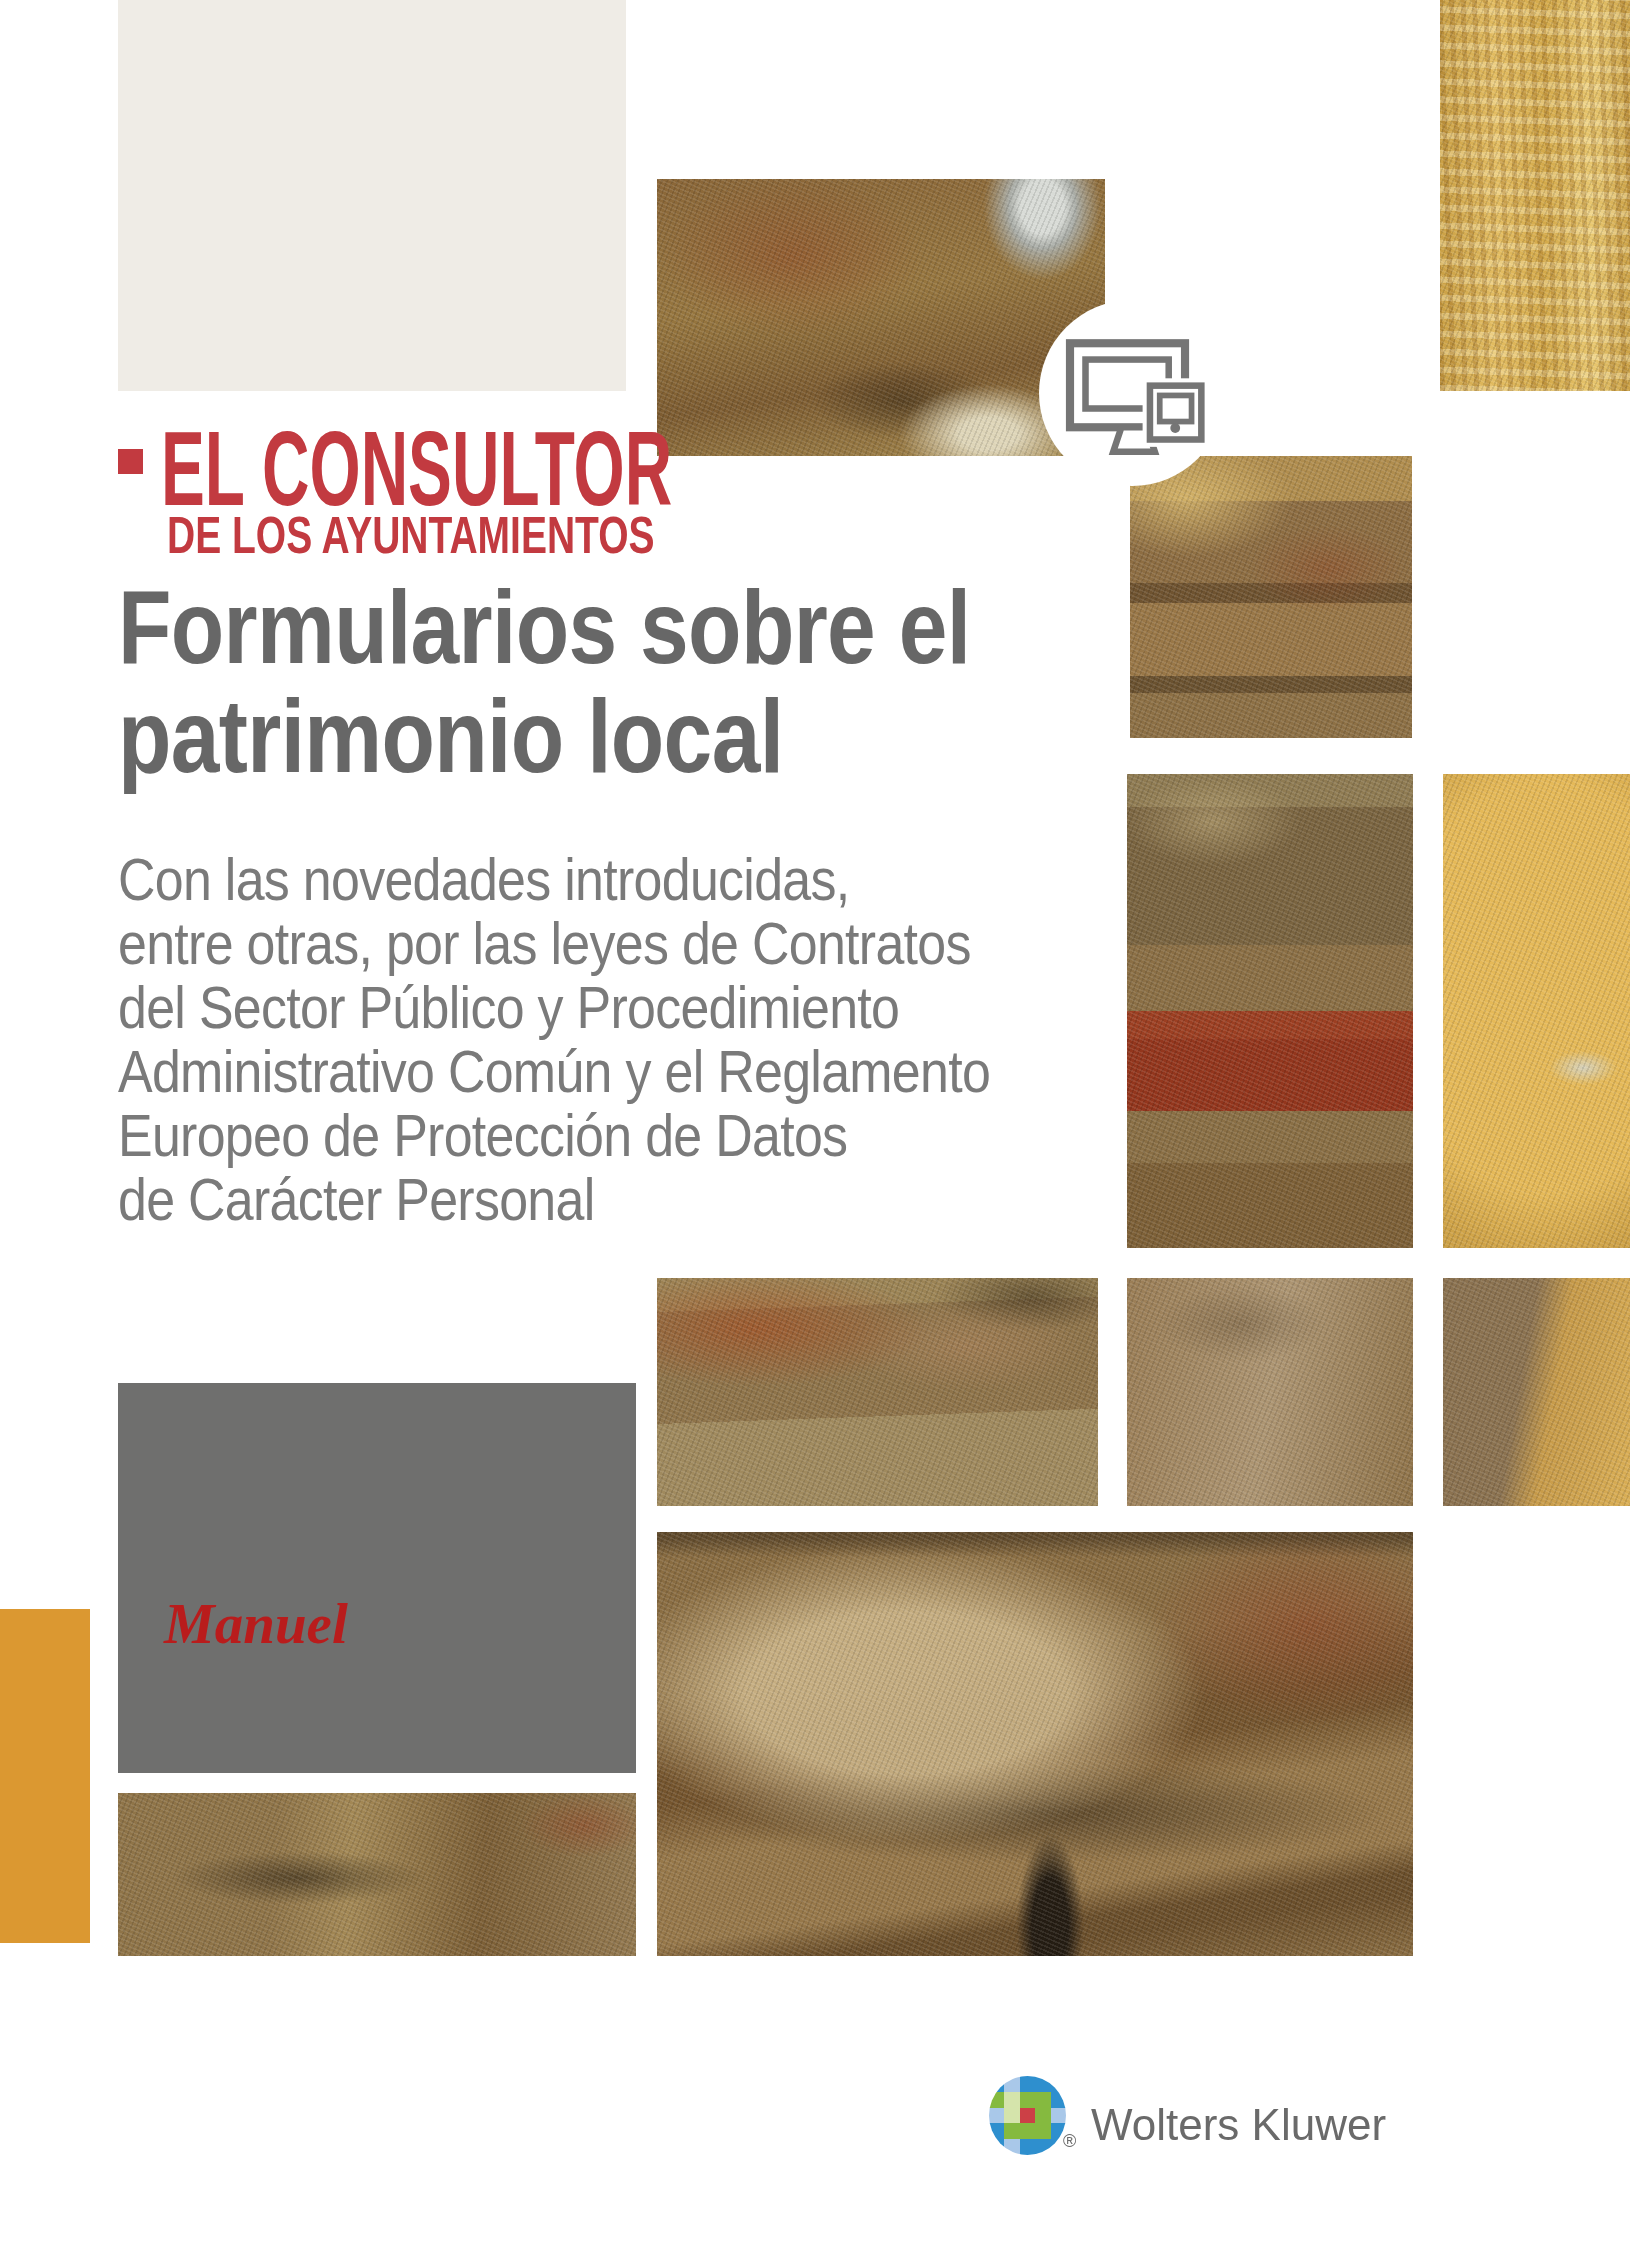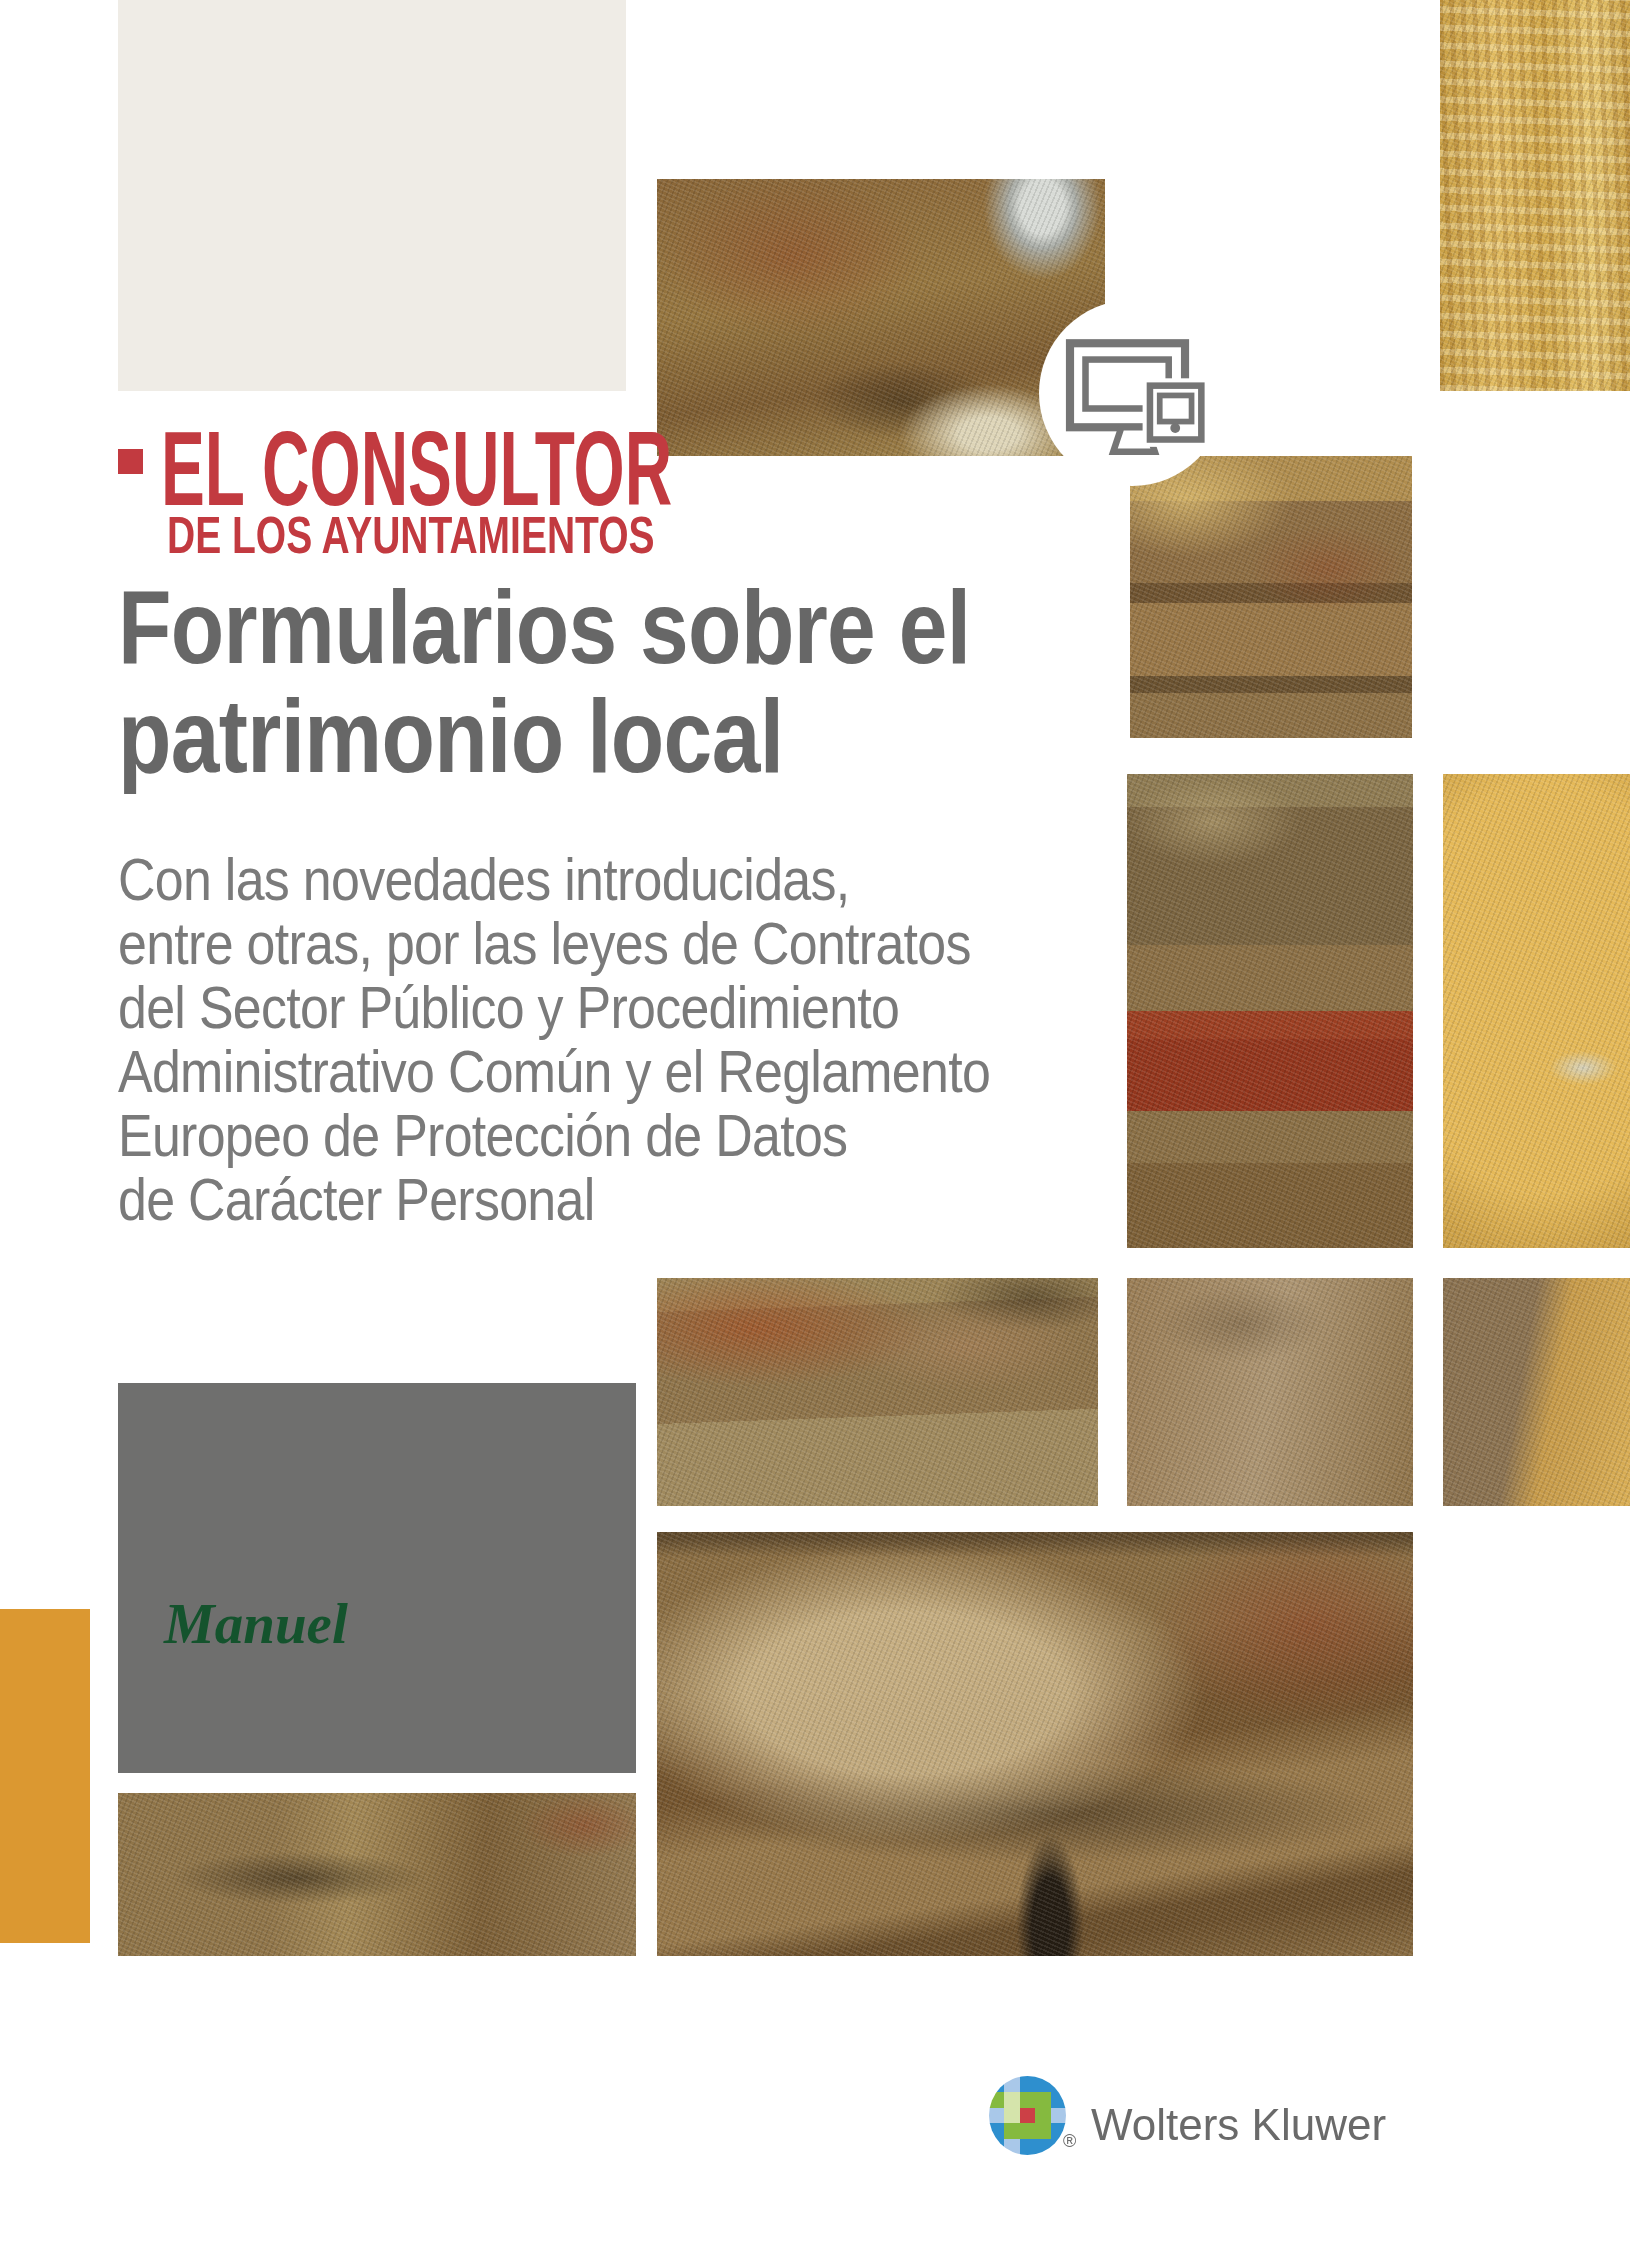--- a/index.html
+++ b/index.html
@@ -69,21 +69,21 @@
              color:#C23A40;transform:scaleX(.75);transform-origin:left top;white-space:nowrap;}
 
   
   .title{left:118px;top:573px;font-size:103px;line-height:109px;font-weight:700;color:#676767;
          transform:scaleX(.85);transform-origin:left top;white-space:nowrap;letter-spacing:-0.8px;}
   .subtitle{left:118px;top:848px;font-size:59px;line-height:64px;font-weight:400;color:#7A7A7A;
             transform:scaleX(.88);transform-origin:left top;white-space:nowrap;letter-spacing:-0.8px;}
 
   
   .author-text{left:164px;top:1592px;font-family:"Liberation Serif", serif;font-style:italic;
-               font-weight:700;font-size:57px;line-height:63px;color:#14532d;white-space:nowrap;text-align:right;}
+               font-weight:700;font-size:57px;line-height:63px;color:#b91c1c;white-space:nowrap;text-align:right;}
 
   
   .circle-badge{left:1039px;top:300px;width:186px;height:186px;background:#ffffff;border-radius:50%;}
 
   
   .wk-mosaic{left:989px;top:2076px;width:77px;height:79px;border-radius:50%;overflow:hidden;
              display:grid;grid-template-columns:repeat(5,1fr);grid-template-rows:repeat(5,1fr);}
   .wk-reg{left:1063px;top:2131px;font-size:18px;color:#6A6A6A;}
   .wk-text{left:1091px;top:2092px;font-size:44px;line-height:65px;color:#6A6A6A;white-space:nowrap;}
 </style>

